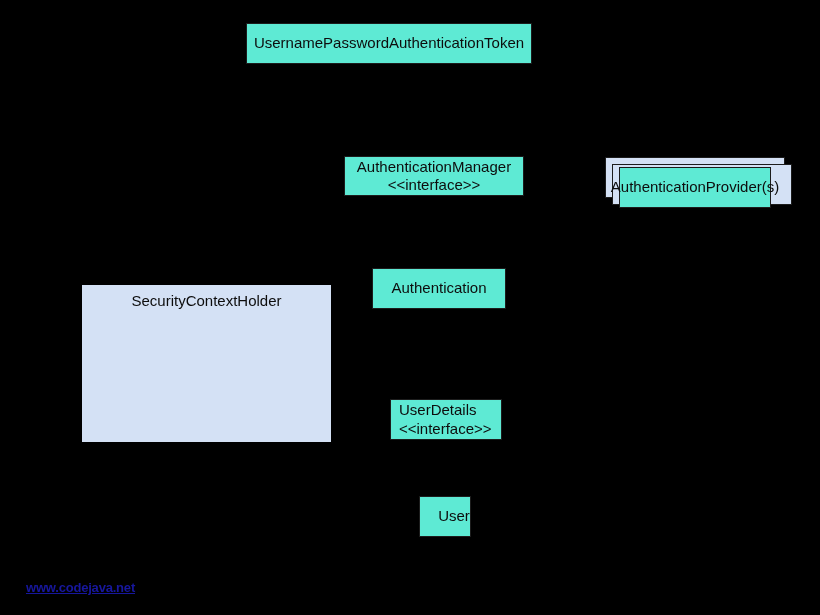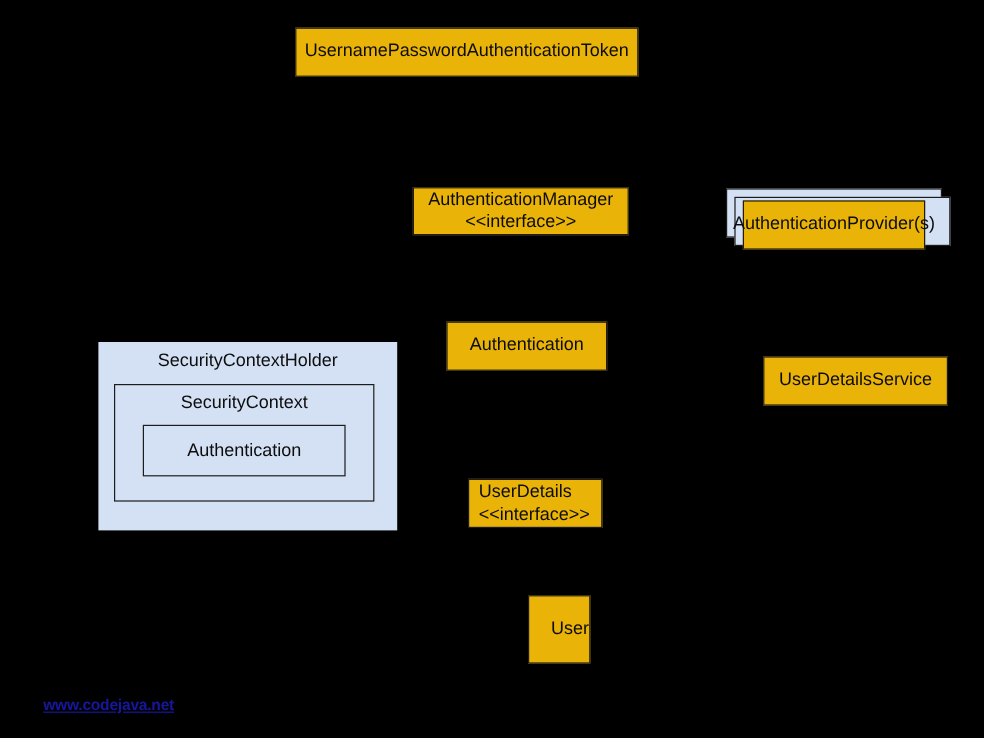--- a/index.html
+++ b/index.html
@@ -15,21 +15,21 @@
     position: relative;
     width: 820px;
     height: 615px;
     background: #000000;
     overflow: hidden;
   }
   
   .node {
     position: absolute;
     box-sizing: border-box;
-    background: #eab308;
+    background: #5eead4;
     border: 1px solid #1c1c1c;
     color: #0d0d0d;
     font-size: 15px;
     line-height: 1.22;
     display: flex;
     flex-direction: column;
     align-items: center;
     justify-content: center;
     text-align: center;
     white-space: pre;
@@ -93,34 +93,26 @@
 &lt;&lt;interface&gt;&gt;</div>
 
   <div>
     <div class="stack-layer" style="left:605px; top:157px; width:180px; height:41px;"></div>
     <div class="stack-layer" style="left:612px; top:164px; width:180px; height:41px;"></div>
     <div class="node" style="left:619px; top:167px; width:152px; height:41px;">AuthenticationProvider(s)</div>
   </div>
 
   <div class="node" style="left:372px; top:268px; width:134px; height:41px;">Authentication</div>
 
-  <div class="node" style="left:636px; top:297px; width:154px; height:41px;">UserDetailsService</div>
 
   <div class="node left-align" style="left:390px; top:399px; width:112px; height:41px;">UserDetails
 &lt;&lt;interface&gt;&gt;</div>
 
-  <div class="node" style="left:440px; top:496px; width:52px; height:57px;padding-left:18px;">User</div>
+  <div class="node" style="left:419px; top:496px; width:52px; height:41px;padding-left:18px;">User</div>
 
   <div class="container-node" style="left:38px; top:285px; width:249px; height:157px;">
     <div class="container-title" style="top:7px;">SecurityContextHolder</div>
 
-    <div class="inner-box" style="left:13px; top:35px; width:217px; height:98px;">
-      <div class="container-title" style="top:6px;">SecurityContext</div>
-
-      <div class="inner-box" style="left:23px; top:33px; width:169px; height:43px; display:flex; align-items:center; justify-content:center;">
-        <span>Authentication</span>
-      </div>
-    </div>
   </div>
 
-  <a class="site-link" style="left:36px; top:580px;" href="#">www.codejava.net</a>
+  <a class="site-link" style="left:26px; top:580px;" href="#">www.codejava.net</a>
 
 </div>
 
 </body></html>

